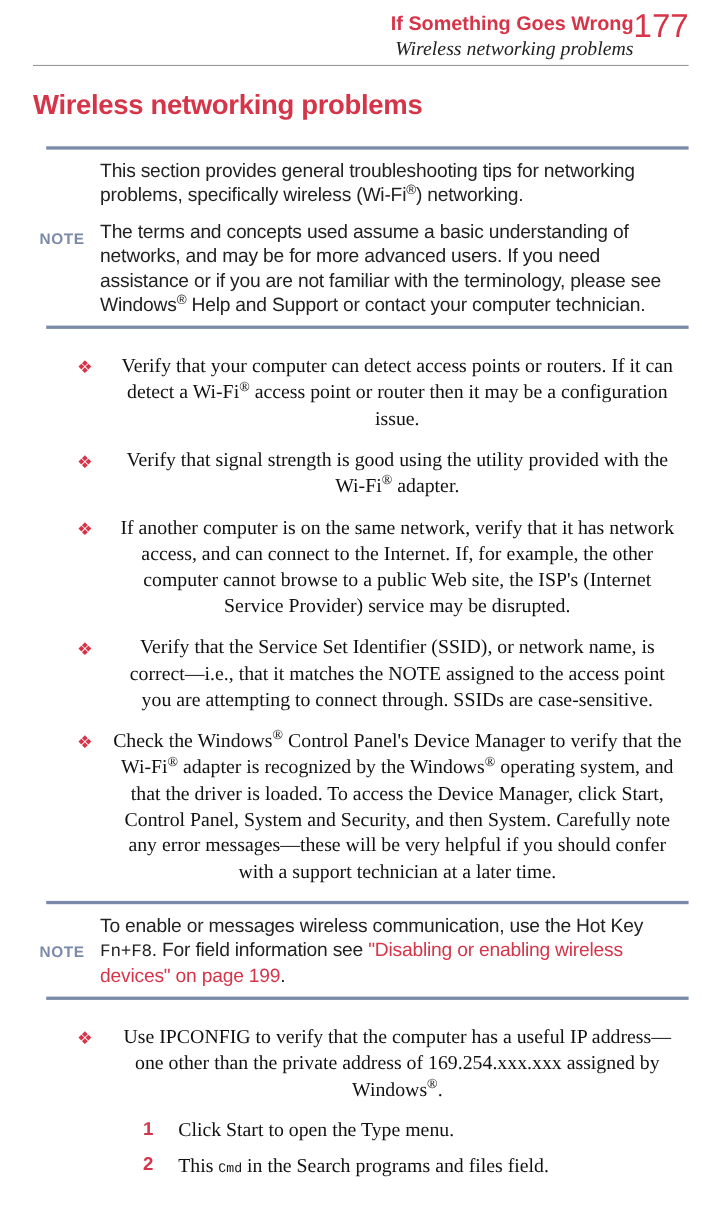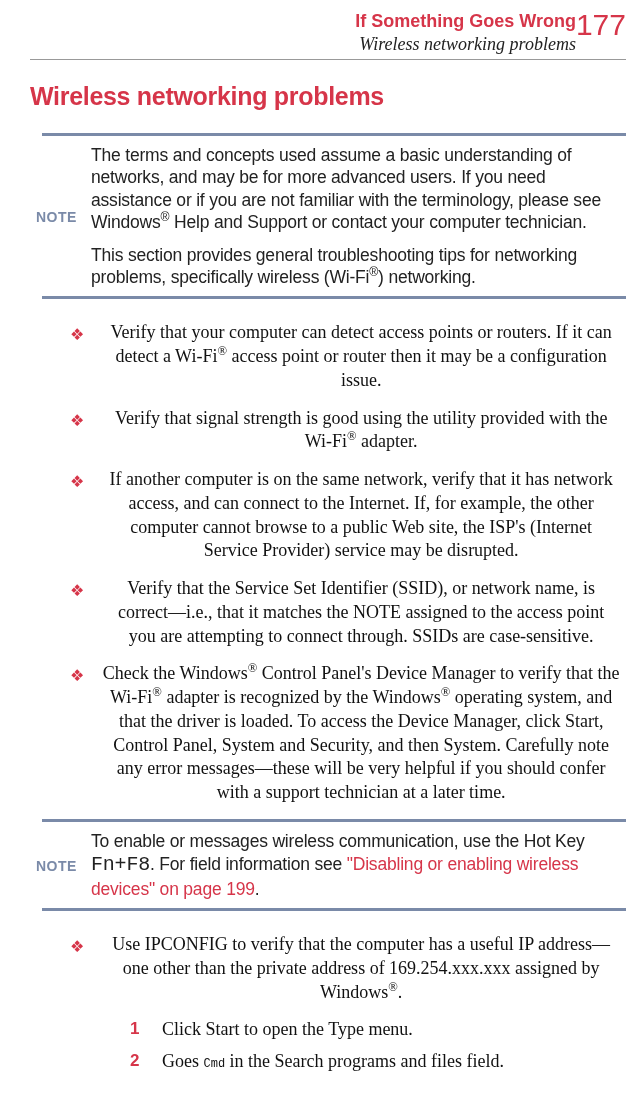--- a/index.html
+++ b/index.html
@@ -132,21 +132,21 @@
     }
     .ordered-text { flex: 1; }
     .bold { font-weight: normal; }
     .mono { font-family: 'Courier New', monospace; font-size: 12px; }
     .xref {
       color: #d63549;
       font-family: Arial, Helvetica, sans-serif;
     }
     .note-hotkey {
       font-family: 'Courier New', monospace;
-      font-size: 20px;
+      font-size: 16px;
     }
   </style>
 </head>
 <body>
 
 <div class="header">
   <div class="header-text">
     <div class="chapter-title">If Something Goes Wrong</div>
     <div class="section-subtitle">Wireless networking problems</div>
   </div>
@@ -154,22 +154,22 @@
 </div>
 <hr class="header-rule">
 
 <h1 class="main-heading">Wireless networking problems</h1>
 
 <div class="note-block">
   <hr class="note-rule-top">
   <div class="note-row">
     <div class="note-label">NOTE</div>
     <div class="note-body">
+      <p><span>This section provides general troubleshooting tips for networking problems, specifically wireless (Wi-Fi</span><span class="sup">®</span><span>) networking.</span></p>
       <p><span>The terms and concepts used assume a basic understanding of networks, and may be for more advanced users. If you need assistance or if you are not familiar with the terminology, please see Windows</span><span class="sup">®</span><span> Help and Support or contact your computer technician.</span></p>
-      <p><span>This section provides general troubleshooting tips for networking problems, specifically wireless (Wi-Fi</span><span class="sup">®</span><span>) networking.</span></p>
     </div>
   </div>
   <hr class="note-rule-bottom">
 </div>
 
 <ul class="bullet-list" id="bullets1">
     <li>
       <span class="bullet-icon">❖</span>
       <span class="bullet-text"><span>Verify that your computer can detect access points or routers. If it can detect a Wi-Fi</span><span class="sup">®</span><span> access point or router then it may be a configuration issue.</span></span>
     </li>
@@ -209,15 +209,15 @@
     </li>
   </ul>
 
 <ol class="ordered-list" id="steps">
     <li>
       <span class="ordered-num">1</span>
       <span class="ordered-text"><span>Click </span><span class="bold">Start</span><span> to open the Type menu.</span></span>
     </li>
     <li>
       <span class="ordered-num">2</span>
-      <span class="ordered-text"><span>Goes </span><span class="mono">Cmd</span><span> in the Search programs and files field.</span></span>
+      <span class="ordered-text"><span>This </span><span class="mono">Cmd</span><span> in the Search programs and files field.</span></span>
     </li>
   </ol>
 
 </body></html>

